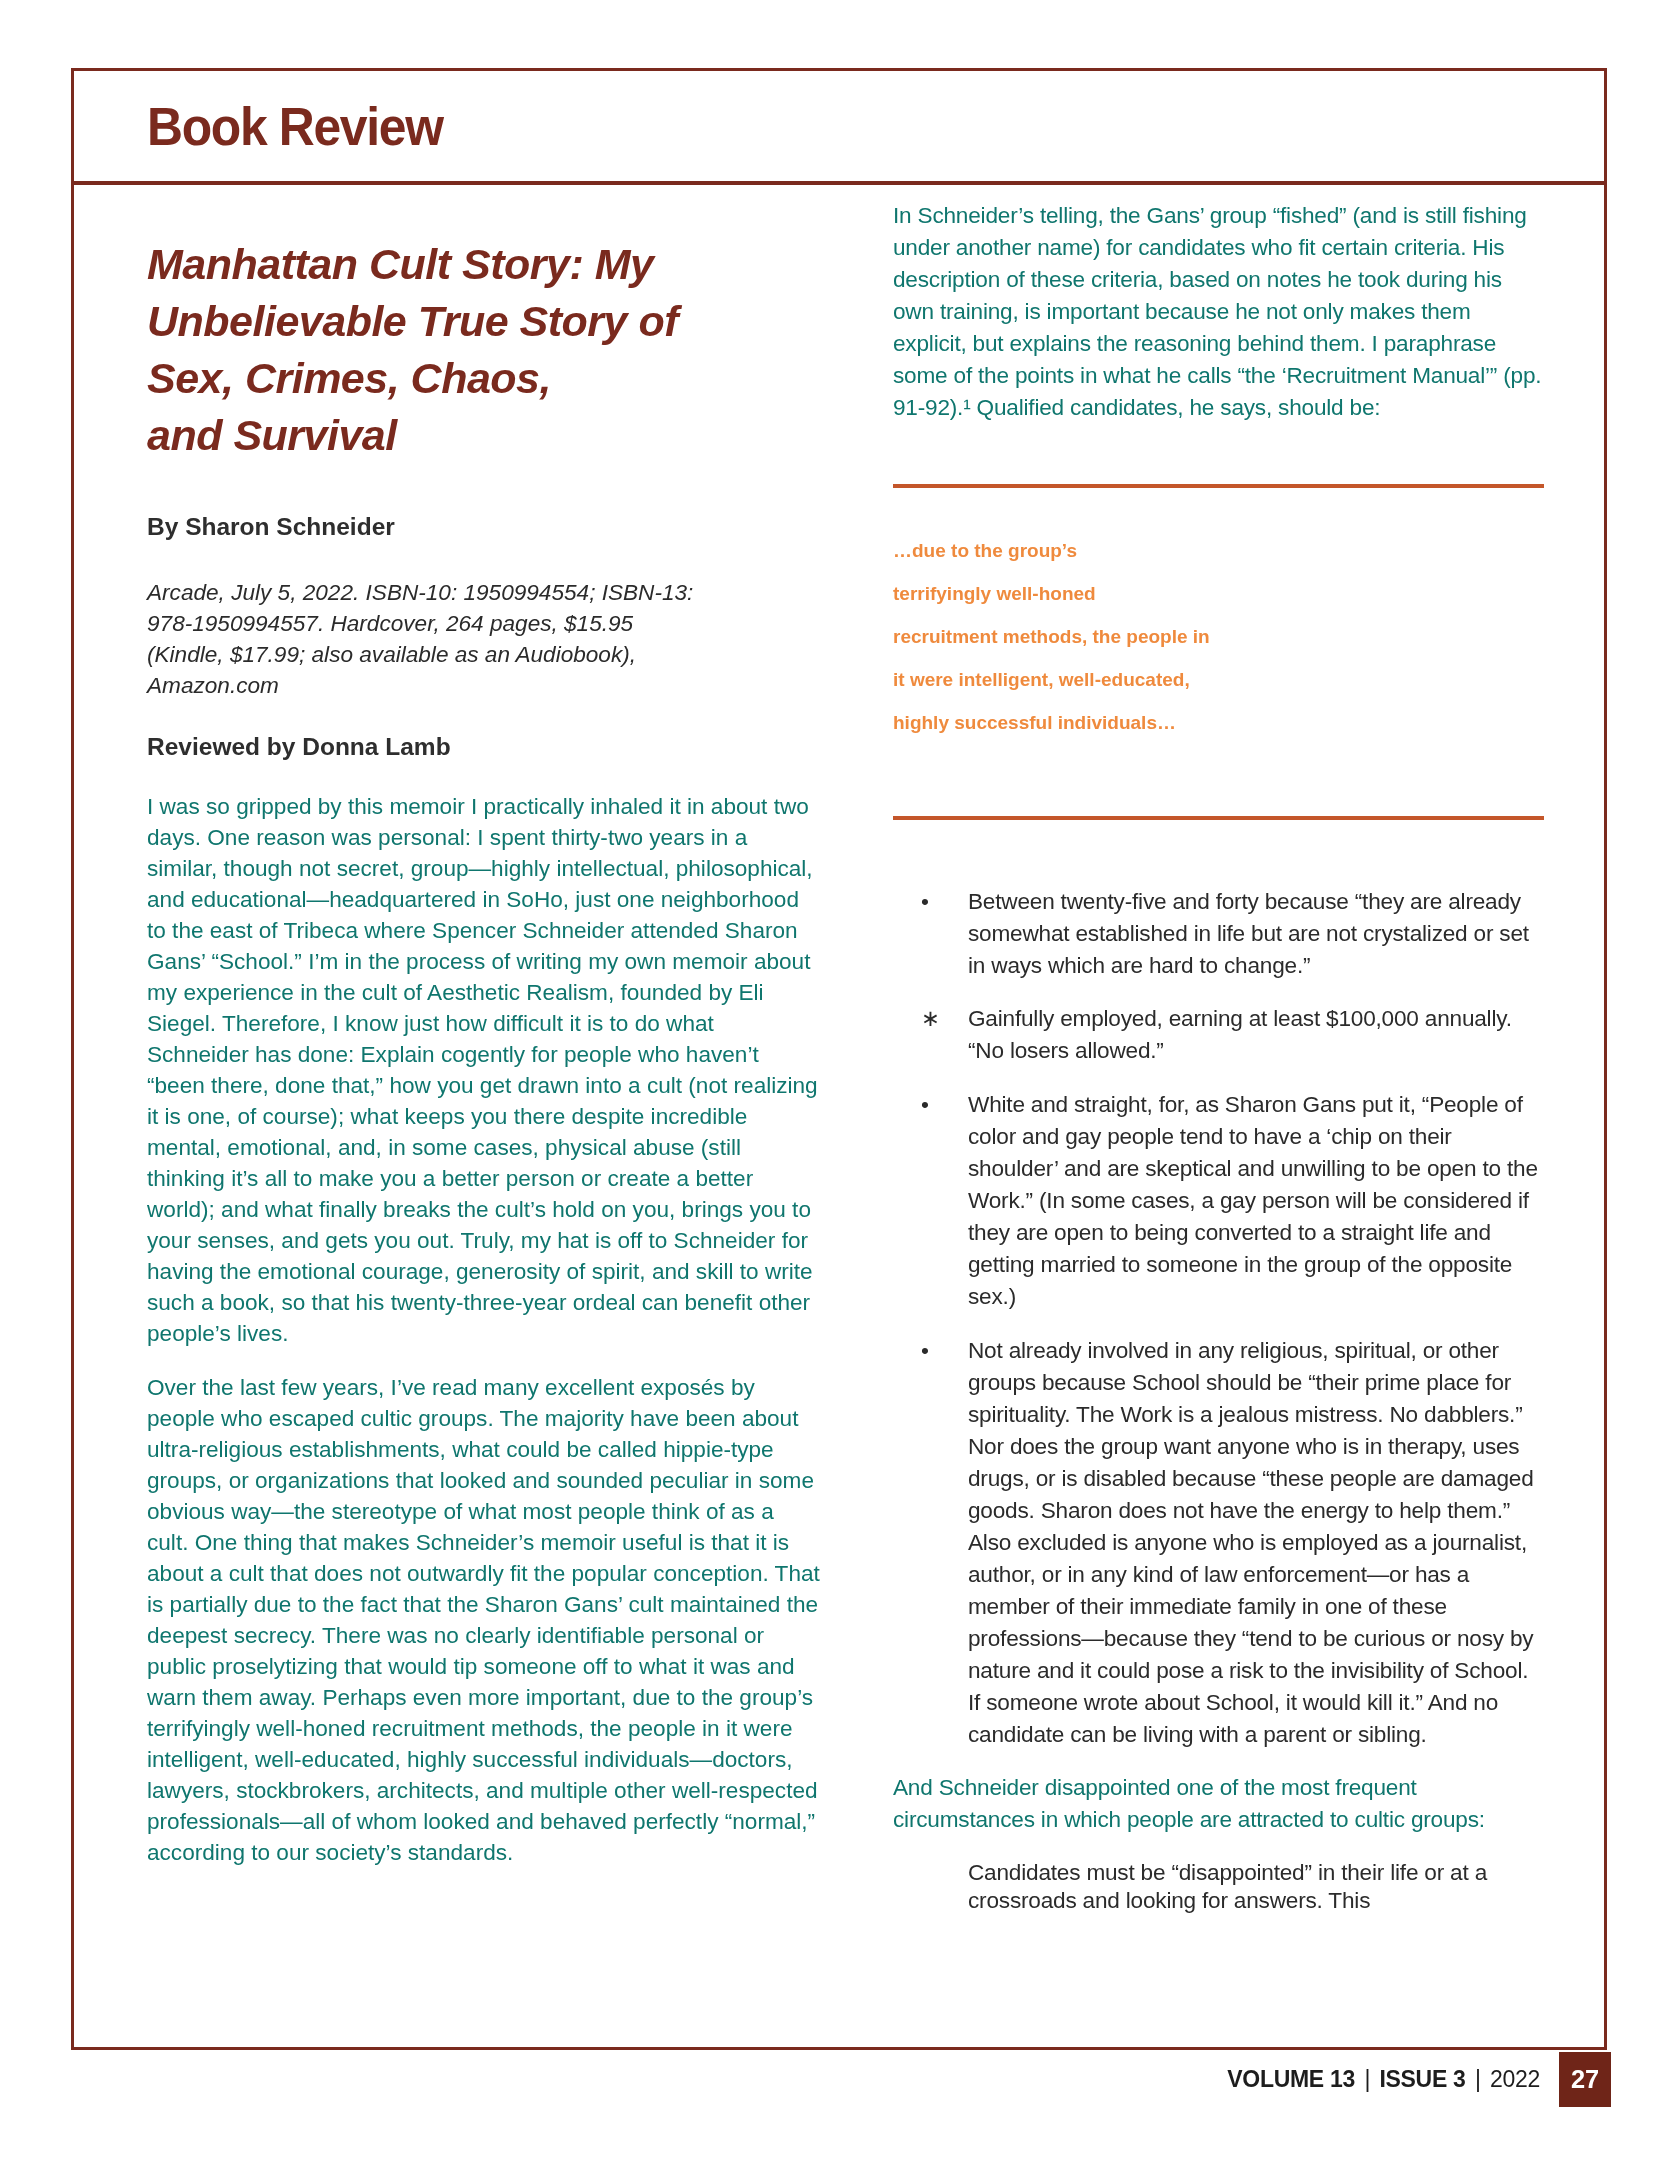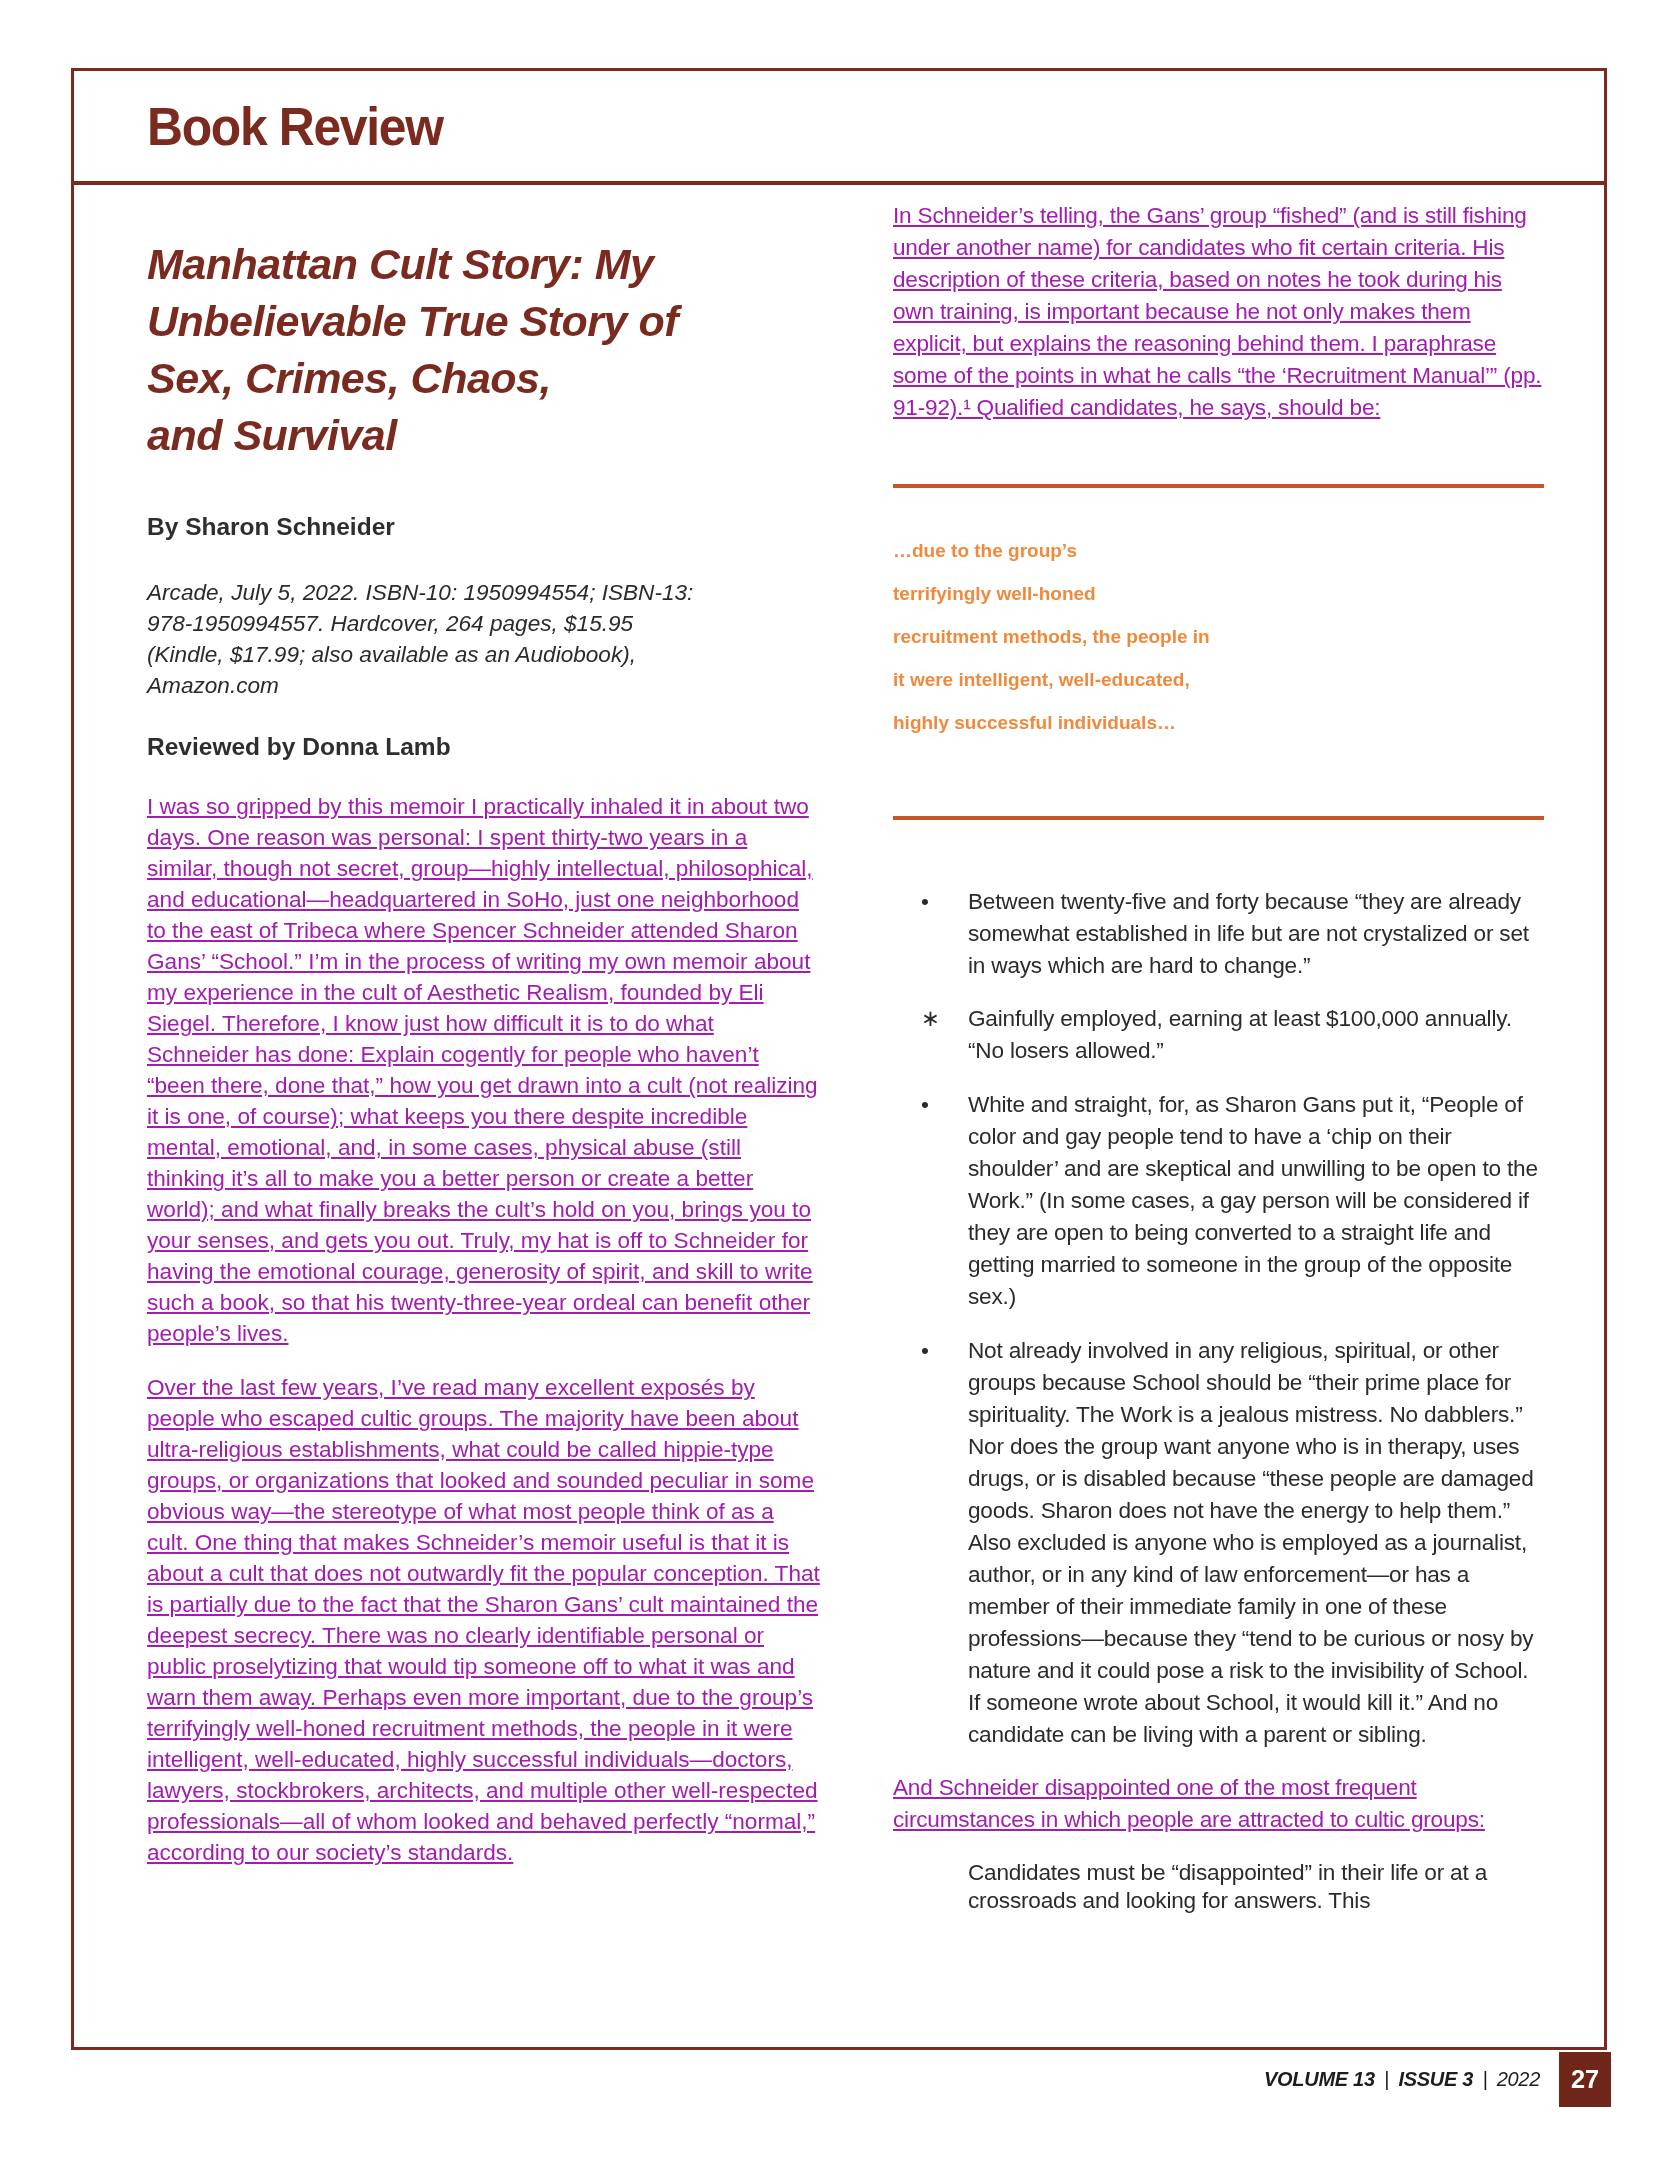--- a/index.html
+++ b/index.html
@@ -72,22 +72,21 @@
   .reviewer {
     margin: 32px 0 0 0;
     font-size: 24.5px;
     font-weight: bold;
     color: #2e2e2e;
   }
   .body-para {
     margin: 30px 0 0 0;
     font-size: 22.6px;
     line-height: 31px;
-    color: #a21caf;
-    text-decoration: underline;
+    color: #0f766e;
   }
   .body-para.second { margin-top: 22.6px; }
 
   .col-right .intro {
     margin-top: 15px;
     line-height: 32px;
     letter-spacing: -0.2px;
   }
   .rule {
     height: 3.8px;
@@ -142,25 +141,24 @@
     left: 71px;
     top: 2050px;
     width: 1540px;
     height: 58px;
     display: flex;
     align-items: center;
     justify-content: flex-end;
     gap: 19px;
   }
   .footer-text {
-    font-size: 20px;
+    font-size: 23px;
     color: #1d1d1d;
     letter-spacing: -0.3px;
     white-space: nowrap;
-    font-style: italic;
   }
   .footer-text .seg-bold { font-weight: bold; }
   .footer-text .pipe {
     font-weight: normal;
     padding: 0 9.4px;
     color: #1d1d1d;
   }
   .footer-text .seg-year { font-weight: normal; }
   .page-num-box {
     width: 52px;

